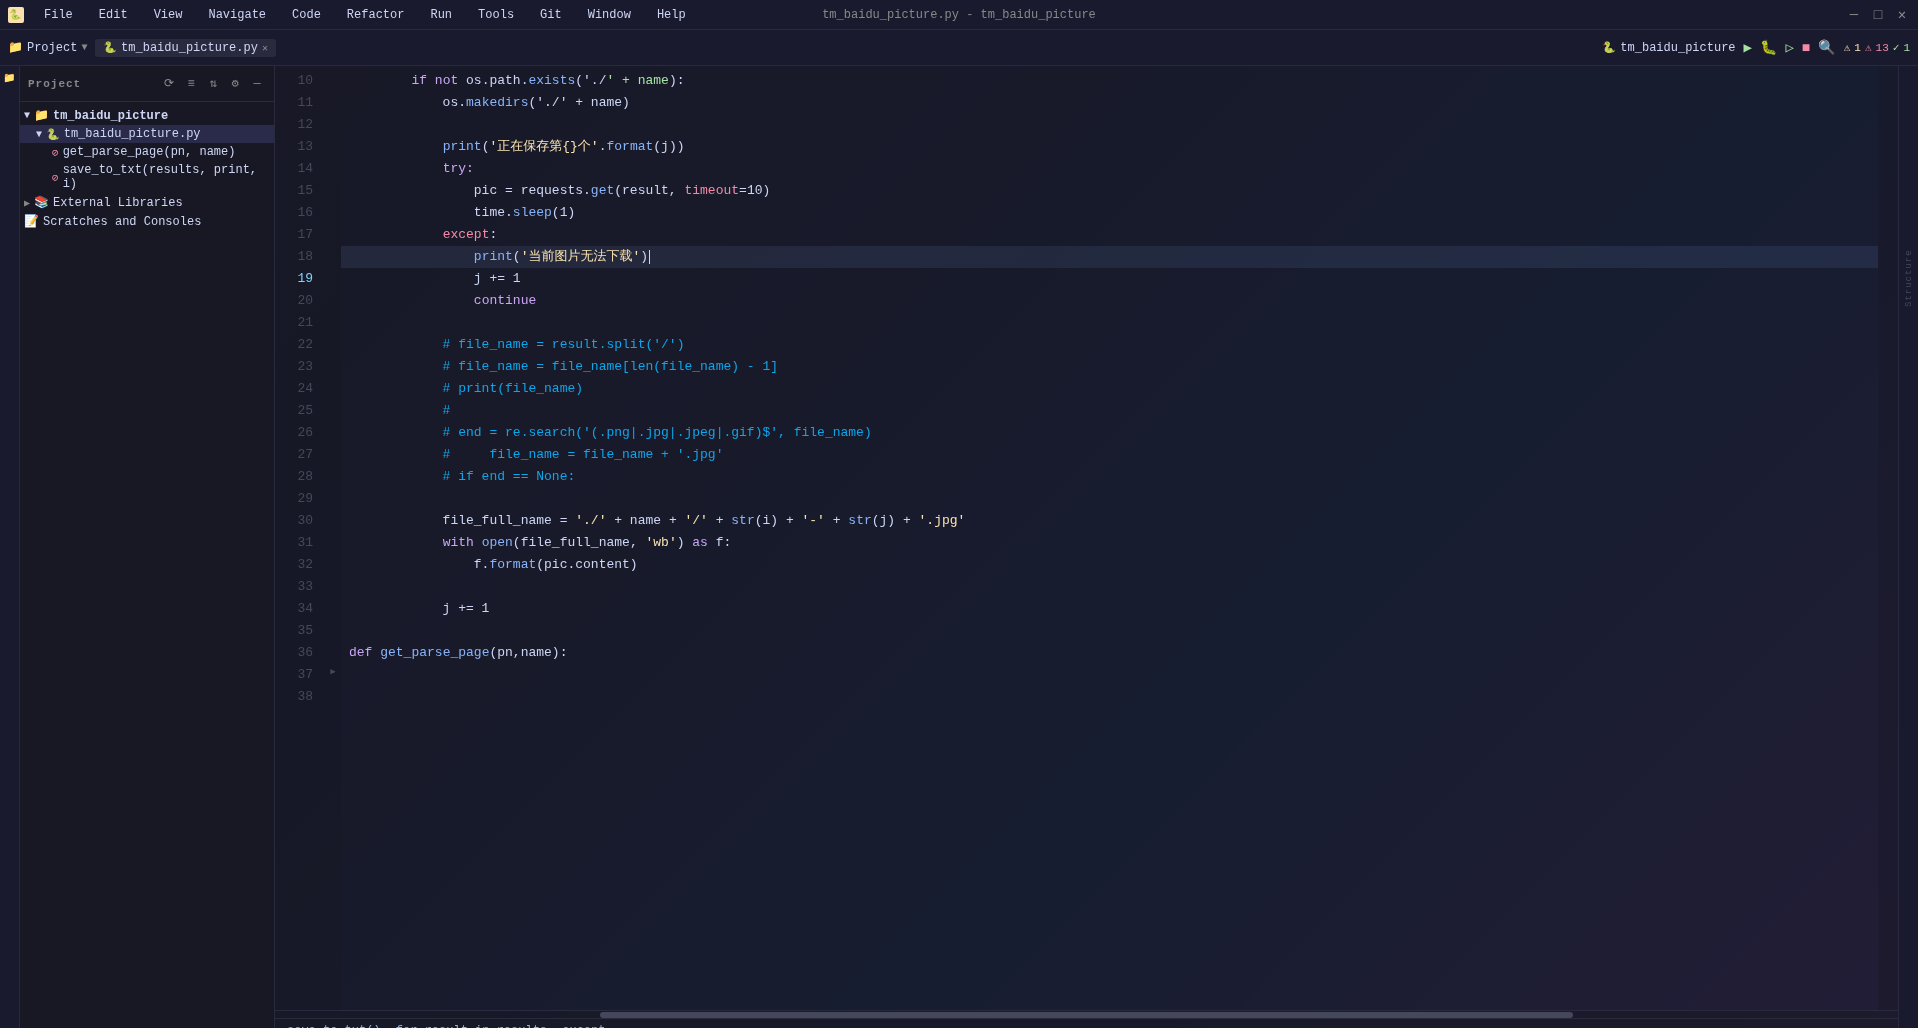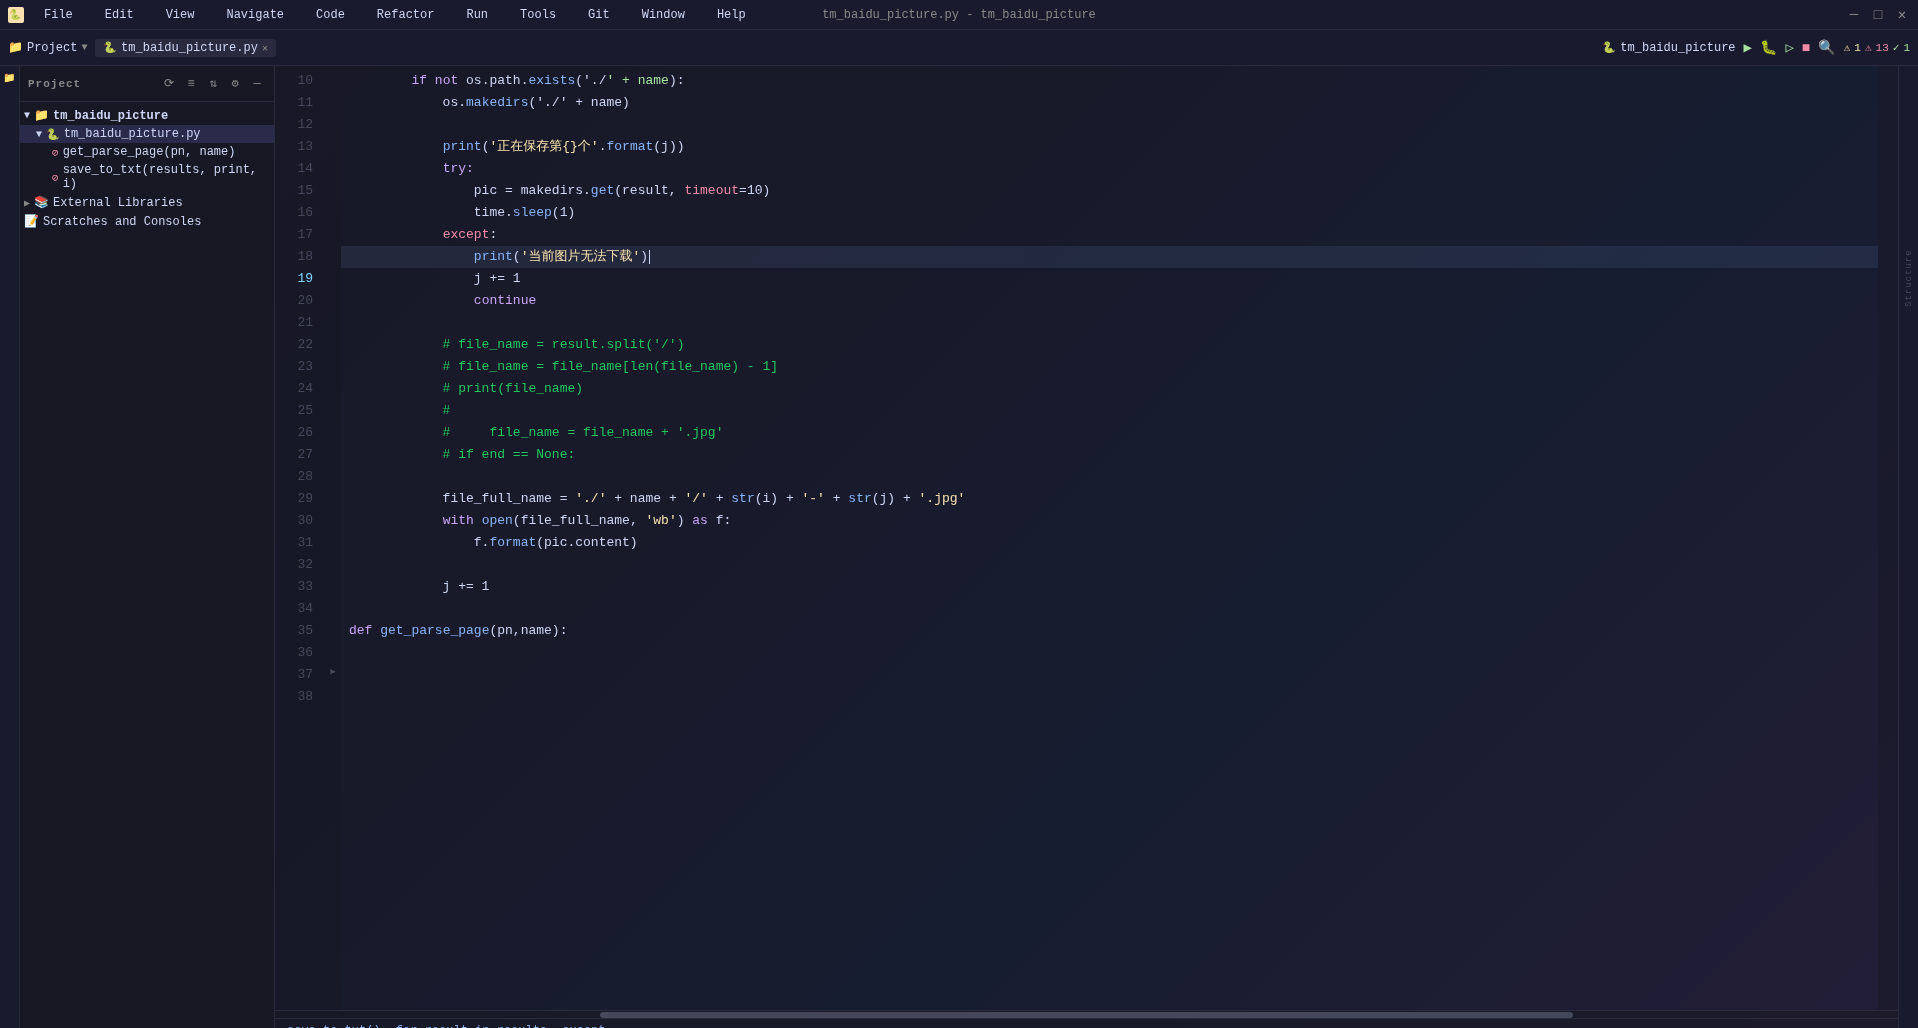--- a/index.html
+++ b/index.html
@@ -26,21 +26,21 @@
       z-index: 100;
     }
     .title-bar-left {
       display: flex;
       align-items: center;
       gap: 12px;
       flex: 1;
     }
     .title-bar-menu {
       display: flex;
-      gap: 16px;
+      gap: 10px;
       font-family: Liberation Mono, monospace;
     }
     .menu-item {
       padding: 2px 8px;
       color: #cdd6f4;
       font-size: 12px;
       cursor: pointer;
       border-radius: 3px;
     }
     .title-center {
@@ -209,21 +209,21 @@
       line-height: 22px;
       font-family: Liberation Mono, monospace;
     }
     .code-line.highlighted { background: rgba(137,180,250,0.1); }
 
     
     .kw { color: #cba6f7; } 
     .fn { color: #89b4fa; } 
     .str { color: #a6e3a1; } 
     .str-yellow { color: #f9e2af; } 
-    .comment { color: #22c55e; } 
+    .comment { color: #0ea5e9; } 
     .var { color: #cdd6f4; } 
     .timeout-kw { color: #f38ba8; } 
     .except-kw { color: #f38ba8; } 
 
     
     .right-gutter {
       width: 20px;
       background: rgba(24,24,37,0.85);
       display: flex;
       flex-direction: column;
@@ -482,31 +482,32 @@
           </div>
         <div style="height:22px;"></div>
       </div>
 
       <div class="code-content">
         <div class="code-line"><span class="var">        </span><span class="kw">if not </span><span class="var">os.path.</span><span class="fn">exists</span><span class="var">('./</span><span class="str">' + name</span><span class="var">):</span></div>
         <div class="code-line"><span class="var">            os.</span><span class="fn">makedirs</span><span class="var">('./' + name)</span></div>
         <div class="code-line"></div>
         <div class="code-line"><span class="var">            </span><span class="fn">print</span><span class="var">(</span><span class="str-yellow">'正在保存第{}个'</span><span class="var">.</span><span class="fn">format</span><span class="var">(j))</span></div>
         <div class="code-line"><span class="var">            </span><span class="kw">try:</span></div>
-        <div class="code-line"><span class="var">                pic = makedirs.</span><span class="fn">get</span><span class="var">(result, </span><span class="timeout-kw">timeout</span><span class="var">=10)</span></div>
+        <div class="code-line"><span class="var">                pic = requests.</span><span class="fn">get</span><span class="var">(result, </span><span class="timeout-kw">timeout</span><span class="var">=10)</span></div>
         <div class="code-line"><span class="var">                time.</span><span class="fn">sleep</span><span class="var">(1)</span></div>
         <div class="code-line"><span class="var">            </span><span class="except-kw">except</span><span class="var">:</span></div>
         <div class="code-line highlighted"><span class="var">                </span><span class="fn">print</span><span class="var">(</span><span class="str-yellow">'当前图片无法下载'</span><span class="var">)</span><span style="display:inline-block;width:1px;height:14px;background:#cdd6f4;vertical-align:middle;margin-left:1px;"></span></div>
         <div class="code-line"><span class="var">                j += 1</span></div>
         <div class="code-line"><span class="var">                </span><span class="kw">continue</span></div>
         <div class="code-line"></div>
         <div class="code-line"><span class="comment">            # file_name = result.split('/')</span></div>
         <div class="code-line"><span class="comment">            # file_name = file_name[len(file_name) - 1]</span></div>
         <div class="code-line"><span class="comment">            # print(file_name)</span></div>
         <div class="code-line"><span class="comment">            #</span></div>
+        <div class="code-line"><span class="comment">            # end = re.search('(.png|.jpg|.jpeg|.gif)$', file_name)</span></div>
         <div class="code-line"><span class="comment">            #     file_name = file_name + '.jpg'</span></div>
         <div class="code-line"><span class="comment">            # if end == None:</span></div>
         <div class="code-line"></div>
         <div class="code-line"><span class="var">            file_full_name = </span><span class="str-yellow">'./'</span><span class="var"> + name + </span><span class="str-yellow">'/'</span><span class="var"> + </span><span class="fn">str</span><span class="var">(i) + </span><span class="str-yellow">'-'</span><span class="var"> + </span><span class="fn">str</span><span class="var">(j) + </span><span class="str-yellow">'.jpg'</span></div>
         <div class="code-line"><span class="var">            </span><span class="kw">with </span><span class="fn">open</span><span class="var">(file_full_name, </span><span class="str-yellow">'wb'</span><span class="var">) </span><span class="kw">as </span><span class="var">f:</span></div>
         <div class="code-line"><span class="var">                f.</span><span class="fn">format</span><span class="var">(pic.content)</span></div>
         <div class="code-line"></div>
         <div class="code-line"><span class="var">            j += 1</span></div>
         <div class="code-line"></div>
         <div class="code-line"><span class="kw">def </span><span class="fn" style="color:#89b4fa;">get_parse_page</span><span class="var">(pn,name):</span></div>

